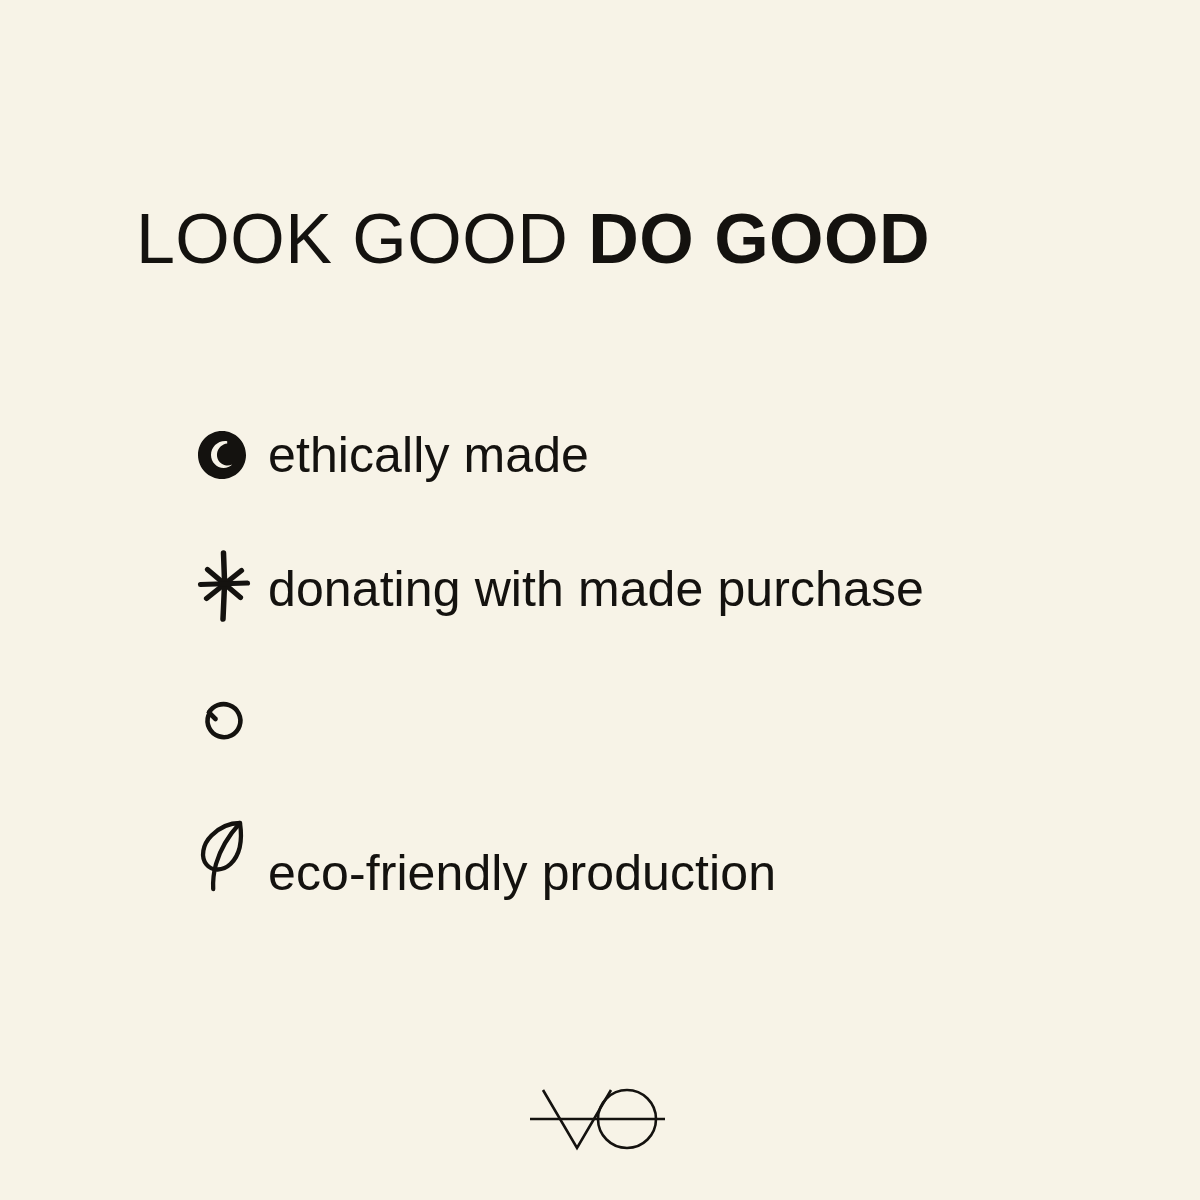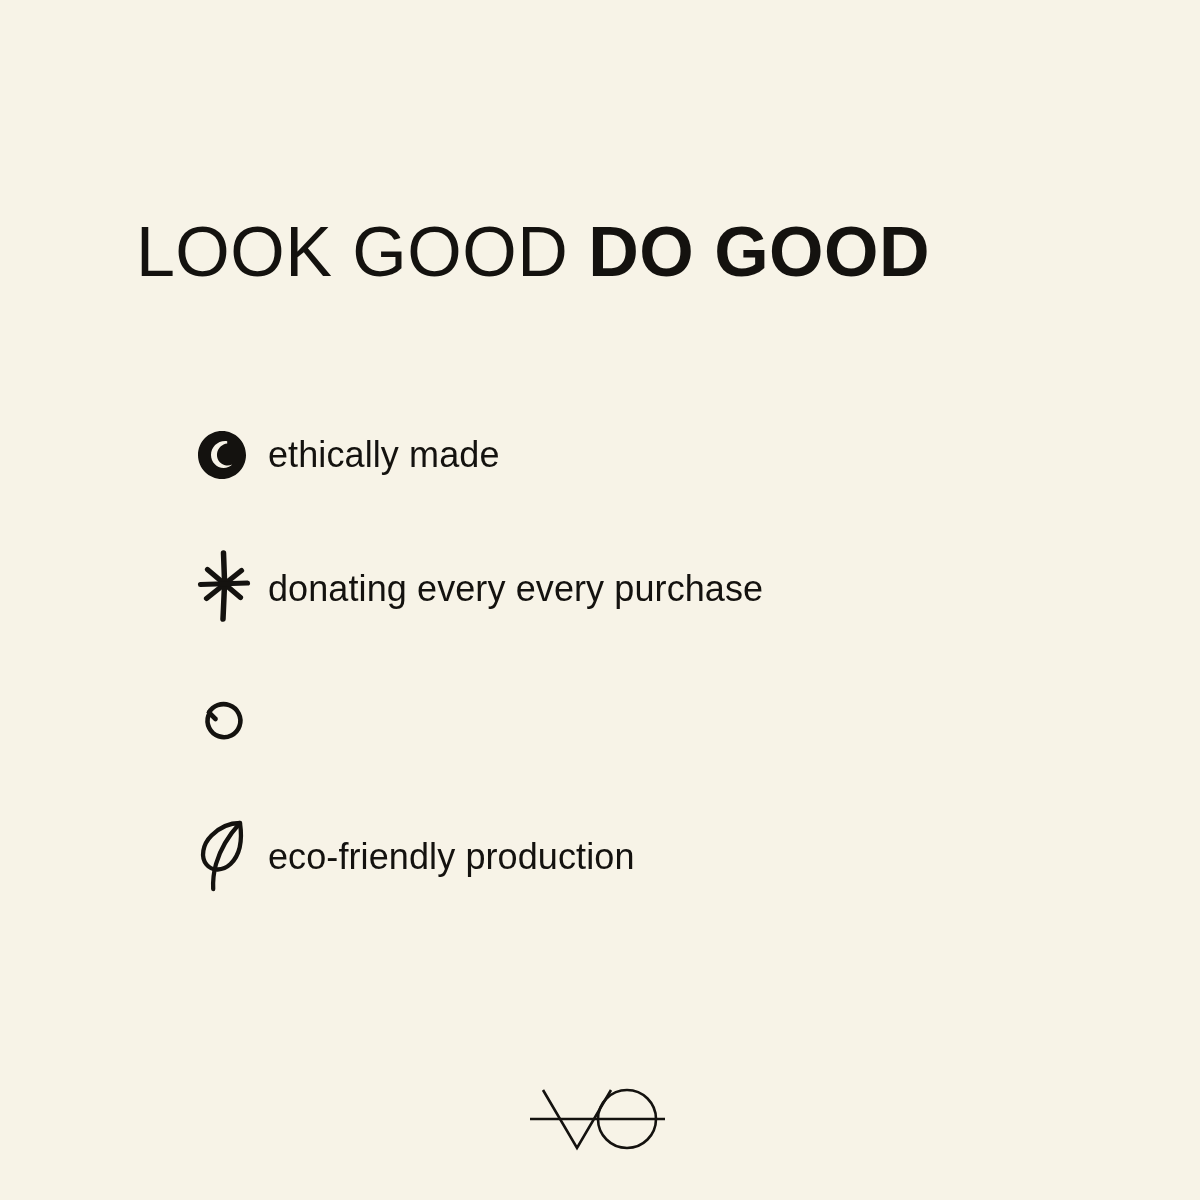--- a/index.html
+++ b/index.html
@@ -20,21 +20,21 @@
     width: 1200px;
     height: 1200px;
     background: #F7F3E7;
     box-sizing: border-box;
   }
 
   
   .headline {
     position: absolute;
     left: 0;
-    top: 214px;
+    top: 201px;
     width: 1066px;
     text-align: center;
     white-space: nowrap;
     font-size: 70px;
     line-height: 76px;
     letter-spacing: 0.5px;
     color: #14120F;
   }
   .headline .hl-light {
     font-weight: 400;
@@ -52,35 +52,36 @@
   }
   .feature-row {
     position: relative;
     display: flex;
     align-items: center;
     height: 90px;
     margin-bottom: 44px;
   }
   .feature-row:last-child {
     margin-bottom: 0;
+    align-items: flex-end;
   }
   .feature-icon {
     flex: 0 0 64px;
     width: 64px;
     height: 90px;
     display: flex;
     align-items: center;
     justify-content: flex-start;
   }
   .feature-icon svg {
     display: block;
     overflow: visible;
   }
   .feature-label {
-    font-size: 36px;
+    font-size: 50px;
     line-height: 58px;
     font-weight: 400;
     letter-spacing: 0.1px;
     color: #14120F;
     white-space: nowrap;
     padding-left: 8px;
   }
 
   
   .logo-wrap {
@@ -138,21 +139,21 @@
             <path d="M27.5 4 L28.6 34 L27.0 70" stroke-width="5.5"></path>
 
             <path d="M11.5 20.5 L44.5 48.5" stroke-width="5.2"></path>
 
             <path d="M10.5 49.5 L45.5 21.5" stroke-width="5.2"></path>
 
             <path d="M4.5 35.5 L51.5 34.0" stroke-width="5.2"></path>
           </g>
         </svg>
       </span>
-      <span class="feature-label">donating every every purchase</span>
+      <span class="feature-label">donating with made purchase</span>
     </div>
 
     <div class="feature-row">
       <span class="feature-icon">
         <svg width="52" height="52" viewBox="0 0 52 52" aria-hidden="true">
           <g fill="none" stroke="#14120F" stroke-width="4.6" stroke-linecap="round">
 
             <path d="
               M13.0 15.5
               C 17.0 8.6 25.5 5.4 33.2 8.1

